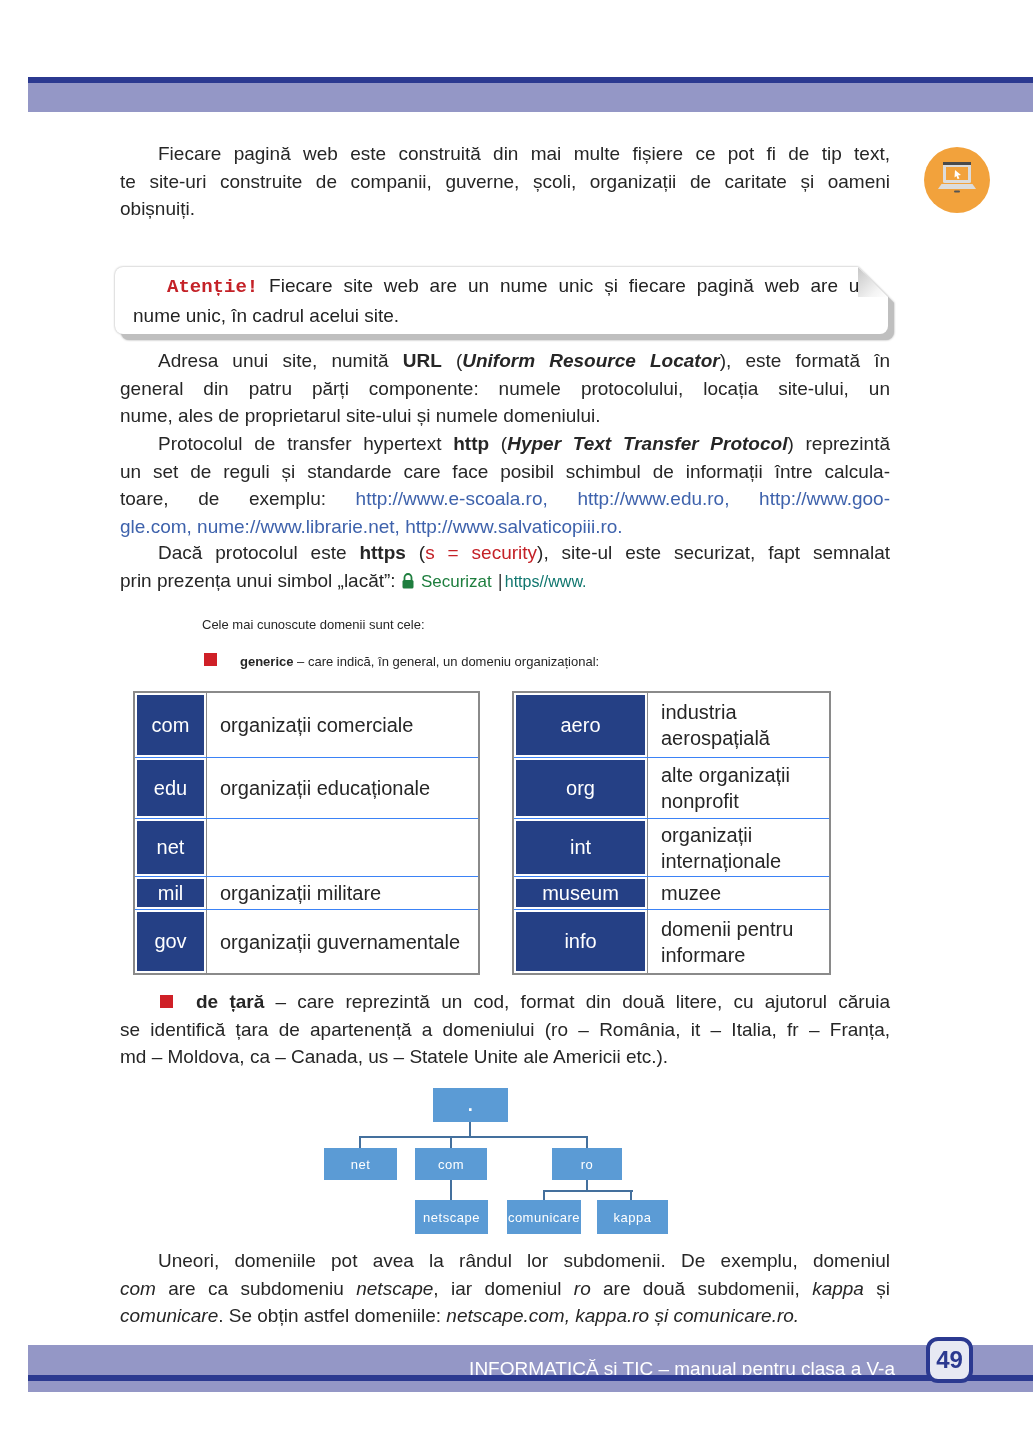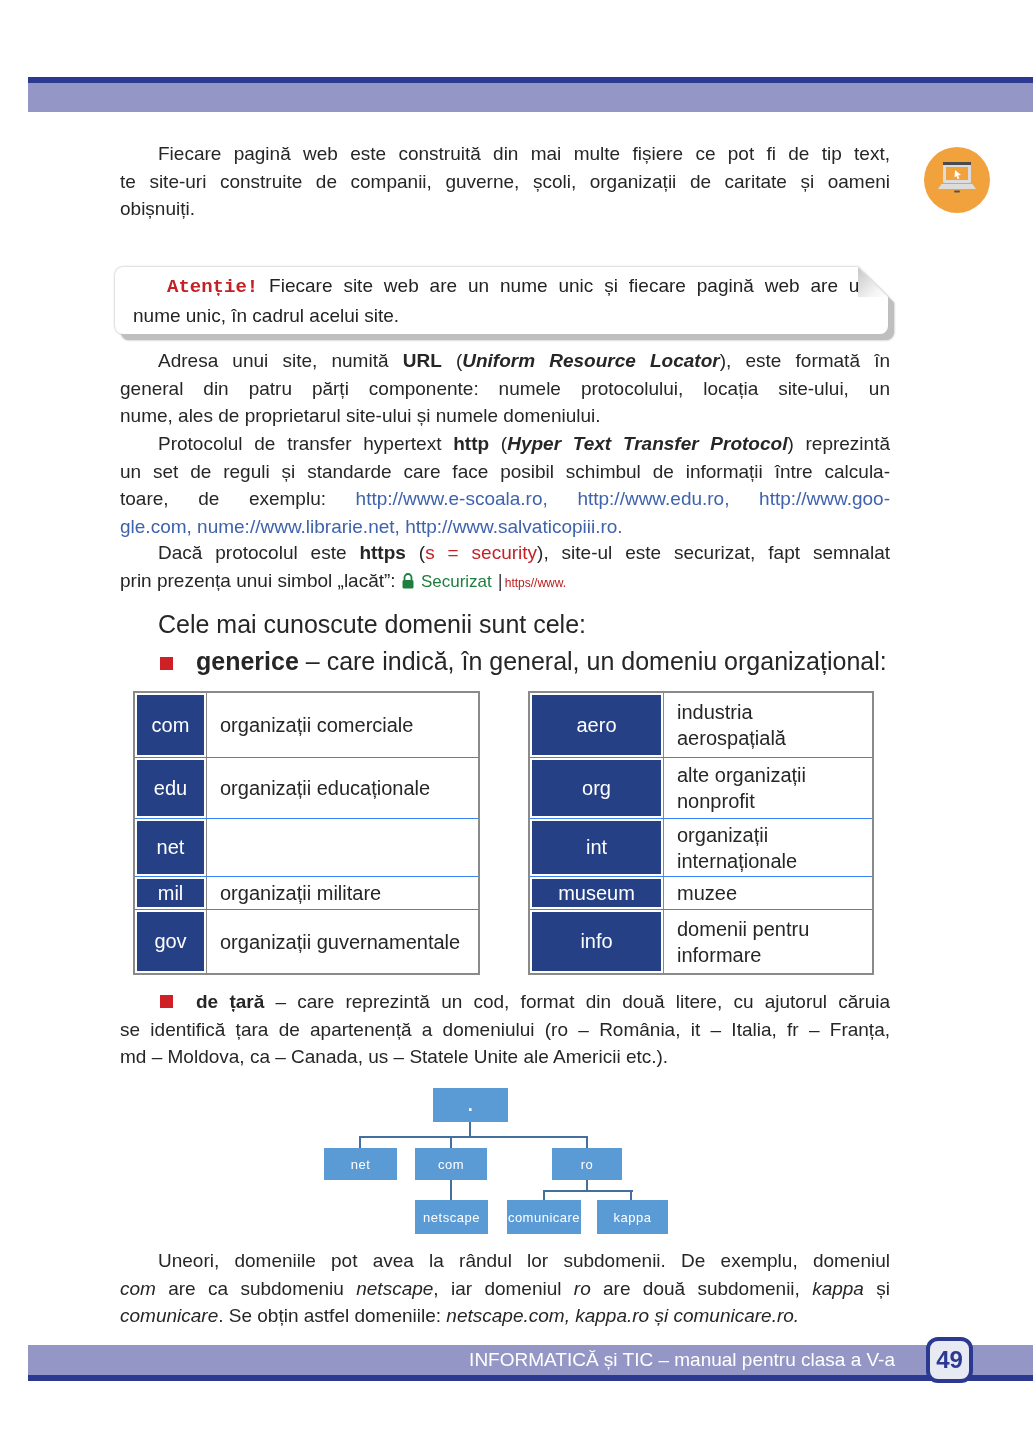--- a/index.html
+++ b/index.html
@@ -13,40 +13,40 @@
   .jline{text-align:justify;text-align-last:justify;white-space:normal;}
   .lline{text-align:left;}
   .ind{padding-left:38px;}
   .bd{font-weight:bold;}
   .bi{font-weight:bold;font-style:italic;}
   .it{font-style:italic;}
   .link{color:#3E62AC;}
   .red{color:#C42127;}
   .green{color:#1E7E3E;}
   .redbd{color:#C42127;font-weight:bold;font-family:Liberation Mono, monospace;}
-  .uifont{font-size:12px;color:#b91c1c;}
+  .uifont{font-size:16px;color:#0f766e;}
   .divbar{color:#444;padding:0 2px 0 6px;}
   .sq{display:inline-block;width:13px;height:13px;background:#CF2027;margin-right:23px;}
   
   .attn-wrap{position:absolute;top:267px;left:115px;width:773px;
              filter:drop-shadow(6px 6px 0 #BFBFBF) drop-shadow(0 0 1px #A9A9A9);}
   .attn{background:#fff;border-radius:8px 0 8px 8px;padding:5px 18px 5px 18px;
         font-size:19px;line-height:27.5px;position:relative;
         clip-path:polygon(0 0,calc(100% - 30px) 0,100% 30px,100% 100%,0 100%);}
   .attn::after{content:"";position:absolute;top:0;right:0;width:30px;height:30px;
         clip-path:polygon(0 0,100% 100%,0 100%);
         background:linear-gradient(135deg,#C6C6C6,#F4F4F4 70%,#fff 100%);}
   
   .medal{position:absolute;top:147px;left:924px;width:66px;height:66px;}
   
-  .plain{position:absolute;font-size:25px;line-height:27.5px;color:#262626;}
+  .plain{position:absolute;font-size:13px;line-height:27.5px;color:#262626;margin-left:44px;}
   
   .dtable{position:absolute;top:691px;border:2px solid #8A8A8A;background:#fff;box-sizing:border-box;}
   .gt{left:133px;width:347px;}
-  .st{left:528px;width:346px;}
+  .st{left:512px;width:319px;}
   .trow{display:flex;border-top:1px solid #3b82f6;box-sizing:border-box;}
   .trow:first-child{border-top:none;}
   .dtable .trow:nth-child(1){height:64px;}
   .dtable .trow:nth-child(2){height:61px;}
   .dtable .trow:nth-child(3){height:58px;}
   .dtable .trow:nth-child(4){height:33px;}
   .dtable .trow:nth-child(5){height:64px;}
   .code-col{border-right:1px solid #8A8A8A;padding:2px;display:flex;box-sizing:border-box;}
   .gt .code-col{flex:0 0 72px;}
   .st .code-col{flex:0 0 134px;}
@@ -70,21 +70,21 @@
   .c-h1{left:359px;top:56px;width:229px;height:2px;}
   .c-netv{left:359px;top:56px;width:2px;height:12px;}
   .c-comv1{left:450px;top:56px;width:2px;height:12px;}
   .c-rov1{left:586px;top:56px;width:2px;height:12px;}
   .c-comv2{left:450px;top:100px;width:2px;height:20px;}
   .c-rov2{left:586px;top:100px;width:2px;height:10px;}
   .c-h2{left:543px;top:110px;width:90px;height:2px;}
   .c-comuv{left:543px;top:110px;width:2px;height:10px;}
   .c-kapv{left:630px;top:110px;width:2px;height:10px;}
   
-  .footer-bar{position:absolute;top:1345px;left:28px;right:0;height:30px;background:#9497C6;
+  .footer-bar{position:absolute;top:1345px;left:28px;right:0;height:47px;background:#9497C6;
               color:#fff;display:flex;align-items:center;justify-content:flex-end;
               padding-right:138px;font-size:19px;box-sizing:border-box;}
   .footer-rule{position:absolute;top:1375px;left:28px;right:0;height:6px;background:#2B3990;}
   .badge{position:absolute;top:1337px;left:926px;width:47px;height:46px;background:#E7E9F3;
          border:4px solid #2B3990;border-radius:12px;display:flex;align-items:center;
          justify-content:center;color:#2B3990;font-weight:bold;font-size:24px;box-sizing:border-box;}
   .lock{vertical-align:-3px;margin-right:6px;}
 </style>
 </head>
 <body>

